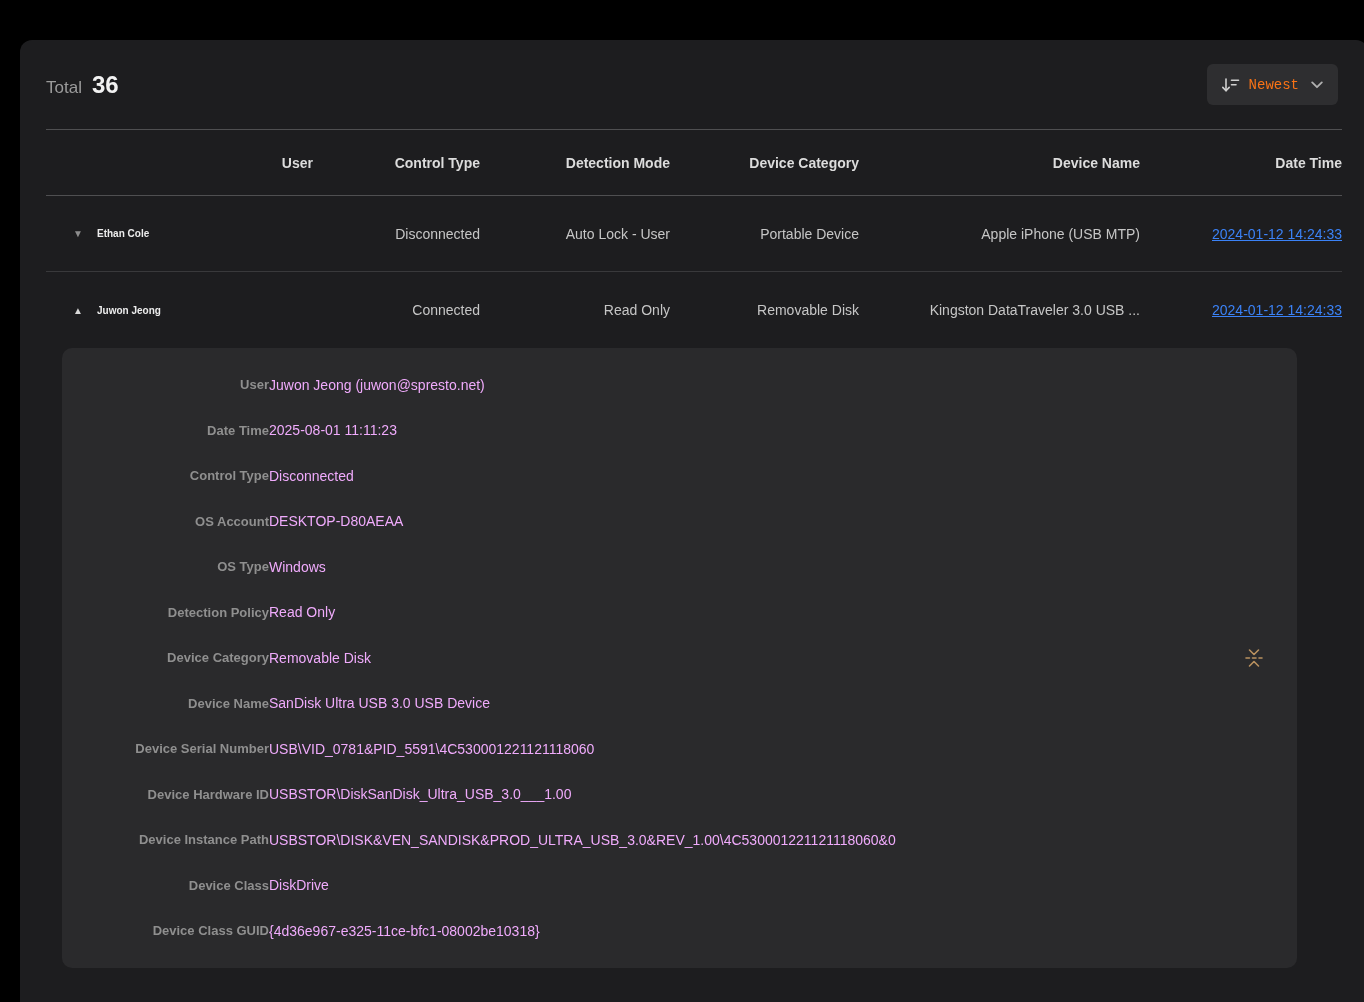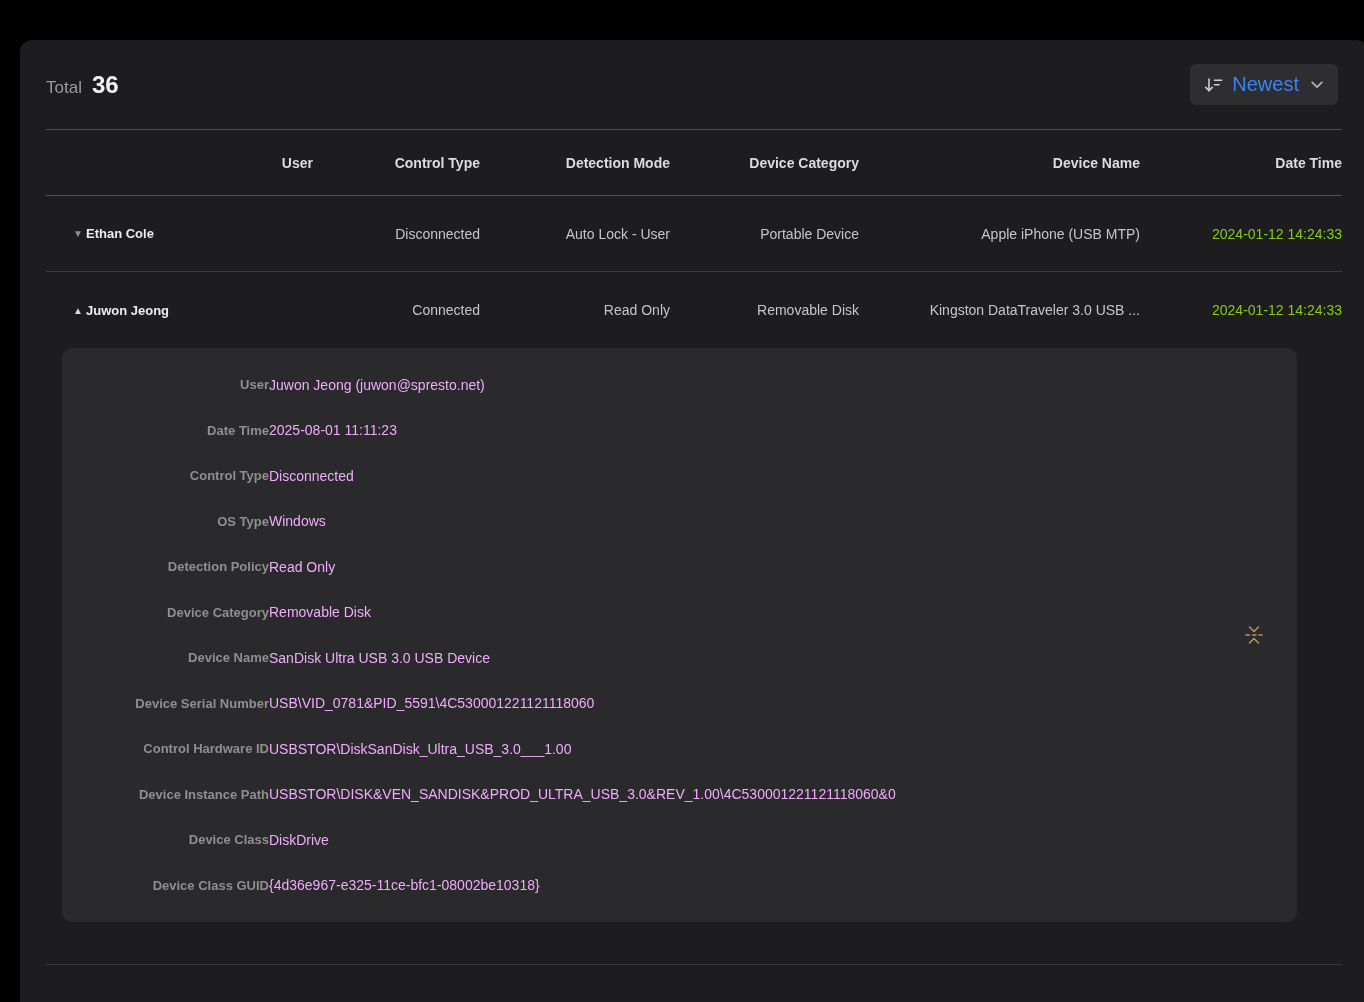--- a/index.html
+++ b/index.html
@@ -22,43 +22,43 @@
   }
   .total { display:flex; align-items:baseline; gap:10px; }
   .total-label { color:#9b9b9b; font-size:17px; }
   .total-value { color:#f2f2f2; font-size:24px; font-weight:bold; }
   .sort-btn {
     display:flex; align-items:center; gap:9px;
     height:41px; padding:0 15px 0 14px;
     background:#2e2e30; border:none; border-radius:6px;
     cursor:pointer; font-family:inherit;
   }
-  .sort-label { color:#3b82f6; font-size:20px; }
+  .sort-label { color:#f97316; font-size:14px;font-family:Liberation Mono, monospace; }
   .table { margin:0 26px;text-align:right; }
   .grid-row {
     display:grid;
     grid-template-columns:267px 167px 190px 189px 281px 1fr;
     align-items:center;
   }
   .thead {
     height:67px;
     border-top:1px solid #4f4f51;
     border-bottom:1px solid #4f4f51;
   }
   .th { color:#dcdcdc; font-size:14px; font-weight:bold; }
   .th.c1 { padding-left:14px; }
   .trow { height:76px; cursor:pointer; }
   .trow.first { border-bottom:1px solid #39393b; }
   .cell { color:#c6c6c6; font-size:14px; }
   .cell-user { display:flex; align-items:center; }
   .tri { font-size:10px; margin-left:21px; width:16px; cursor:pointer; }
   .tri.down { color:#8d8d8d; }
   .tri.up { color:#d8d8d8; }
-  .uname { color:#ececec; font-size:13px; font-weight:bold; margin-left:3px; }
-  .cell.date { color:#84cc16; }
+  .uname { color:#ececec; font-size:10px; font-weight:bold; margin-left:14px; }
+  .cell.date { color:#3b82f6;text-decoration:underline; }
   .detail {
     position:relative;
     margin-left:16px; width:1235px;
     background:#2a2a2c;
     border-radius:10px;
     padding:14px 0;
   }
   .drow { display:flex; align-items:center; height:45.5px; }
   .dlabel { flex:0 0 207px; padding-left:25px; color:#8f8f8f; font-size:13px; font-weight:bold; }
   .dvalue { color:#f0abfc; font-size:14px; }
@@ -138,41 +138,45 @@
       </div>
       <div class="drow">
         <div class="dlabel">Date Time</div>
         <div class="dvalue">2025-08-01 11:11:23</div>
       </div>
       <div class="drow">
         <div class="dlabel">Control Type</div>
         <div class="dvalue">Disconnected</div>
       </div>
       <div class="drow">
+        <div class="dlabel">OS Account</div>
+        <div class="dvalue">DESKTOP-D80AEAA</div>
+      </div>
+      <div class="drow">
         <div class="dlabel">OS Type</div>
         <div class="dvalue">Windows</div>
       </div>
       <div class="drow">
         <div class="dlabel">Detection Policy</div>
         <div class="dvalue">Read Only</div>
       </div>
       <div class="drow">
         <div class="dlabel">Device Category</div>
         <div class="dvalue">Removable Disk</div>
       </div>
       <div class="drow">
         <div class="dlabel">Device Name</div>
         <div class="dvalue">SanDisk Ultra USB 3.0 USB Device</div>
       </div>
       <div class="drow">
         <div class="dlabel">Device Serial Number</div>
         <div class="dvalue">USB\VID_0781&amp;PID_5591\4C530001221121118060</div>
       </div>
       <div class="drow">
-        <div class="dlabel">Control Hardware ID</div>
+        <div class="dlabel">Device Hardware ID</div>
         <div class="dvalue">USBSTOR\DiskSanDisk_Ultra_USB_3.0___1.00</div>
       </div>
       <div class="drow">
         <div class="dlabel">Device Instance Path</div>
         <div class="dvalue">USBSTOR\DISK&amp;VEN_SANDISK&amp;PROD_ULTRA_USB_3.0&amp;REV_1.00\4C530001221121118060&amp;0</div>
       </div>
       <div class="drow">
         <div class="dlabel">Device Class</div>
         <div class="dvalue">DiskDrive</div>
       </div>

